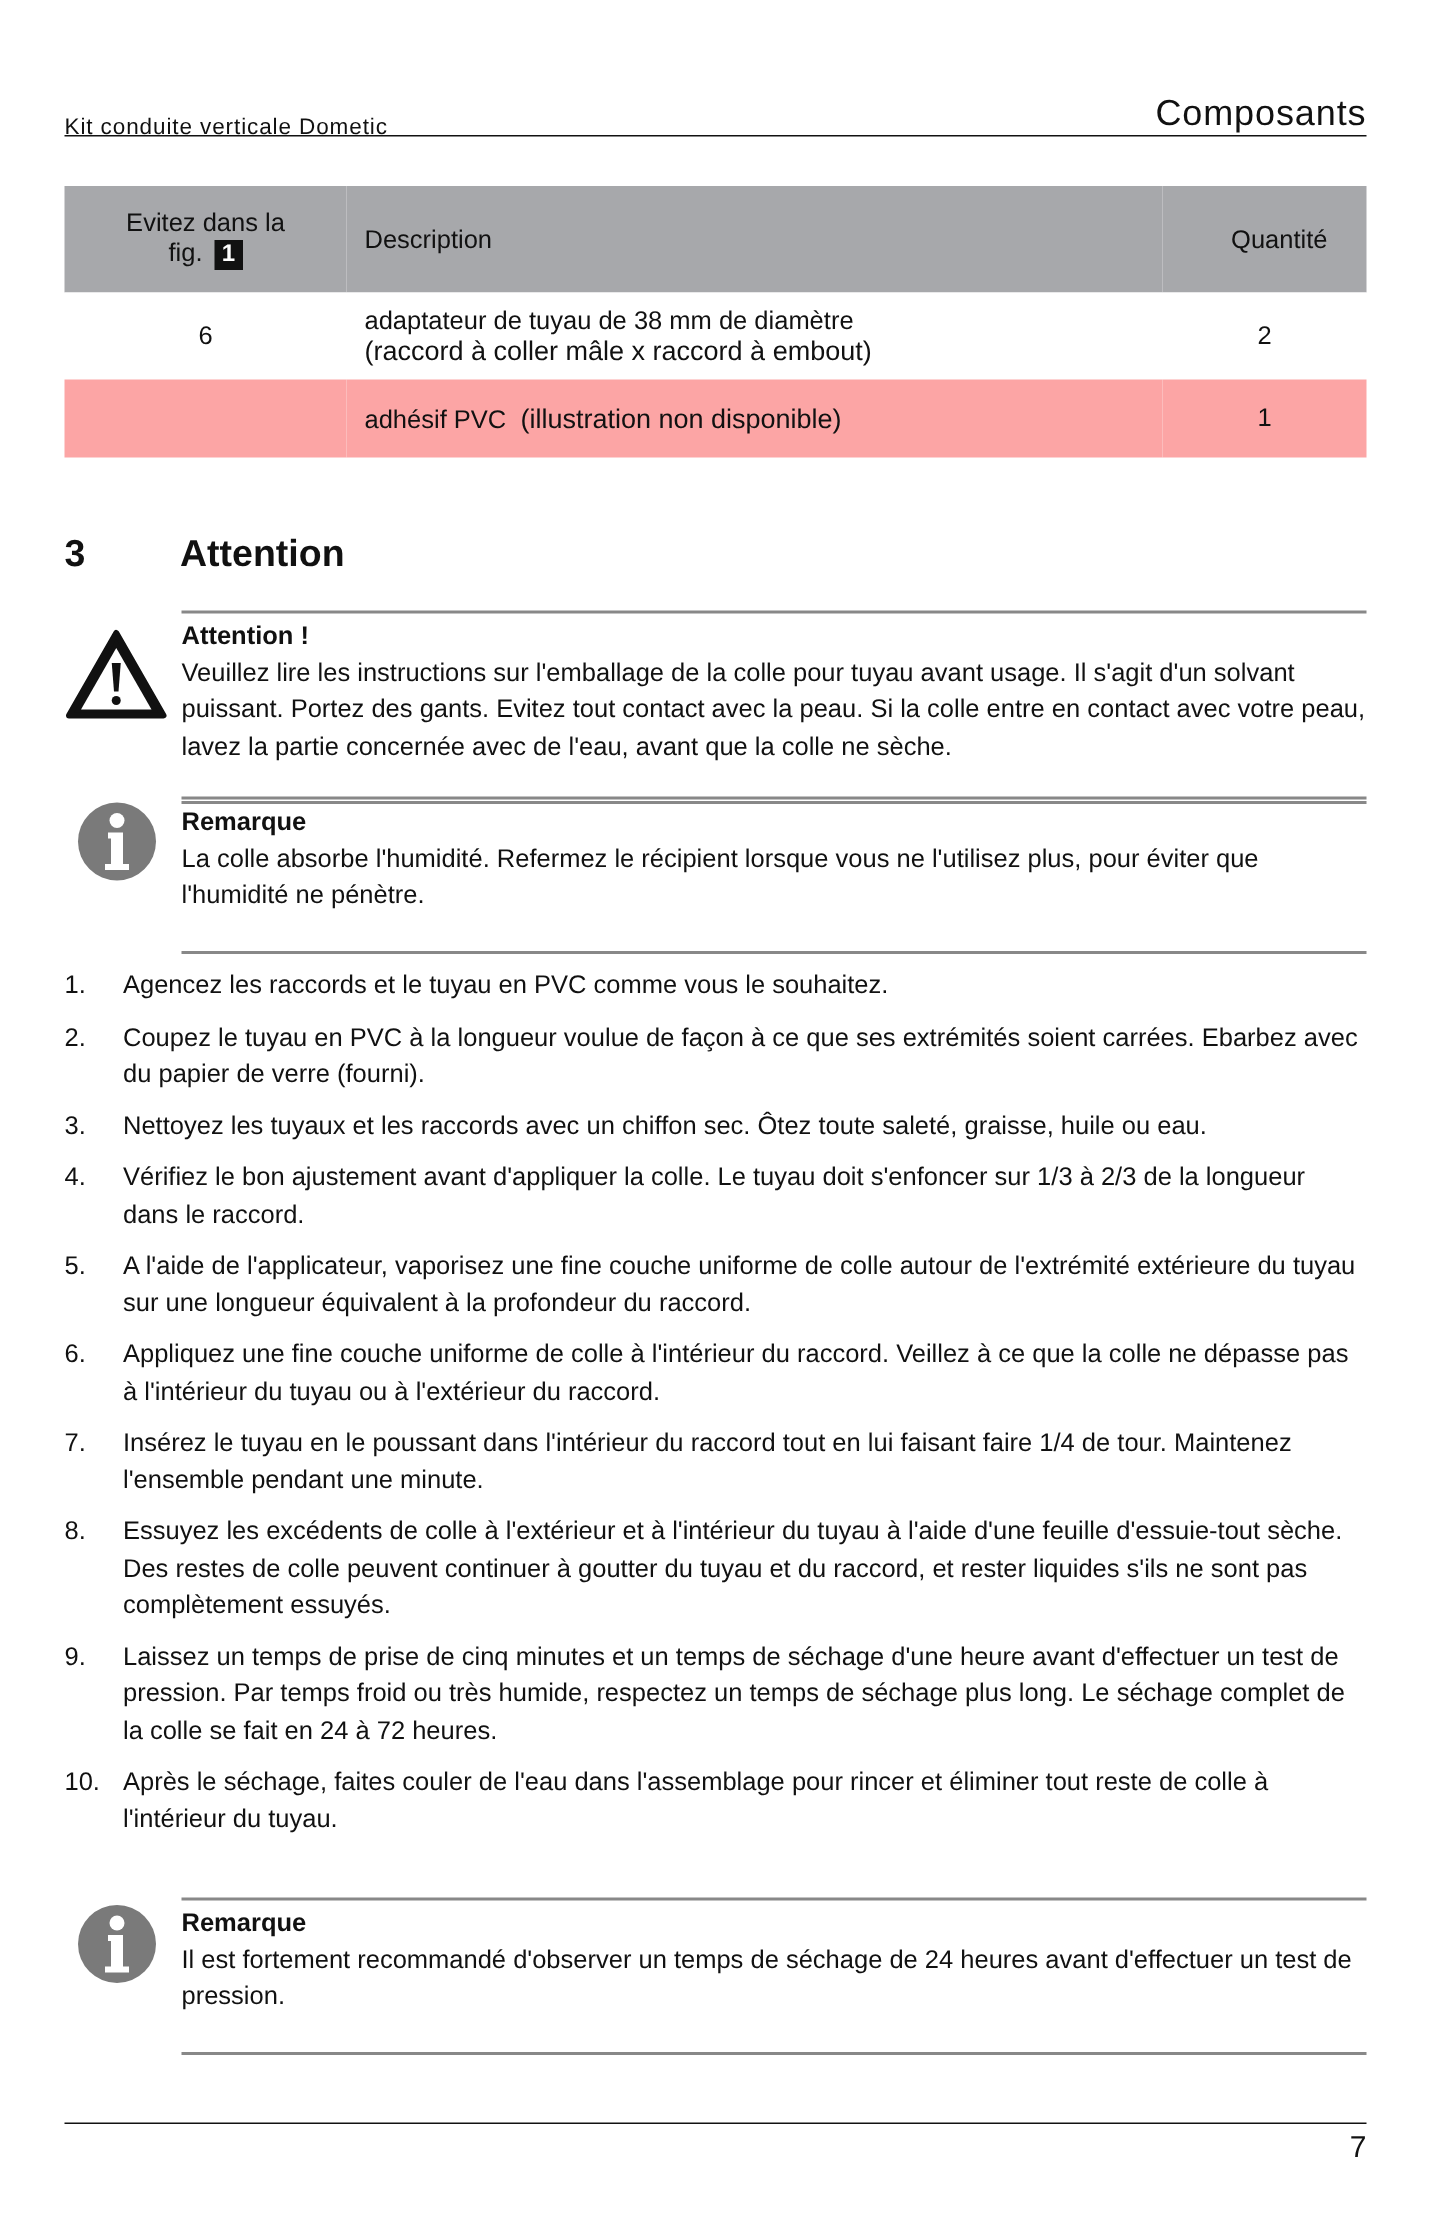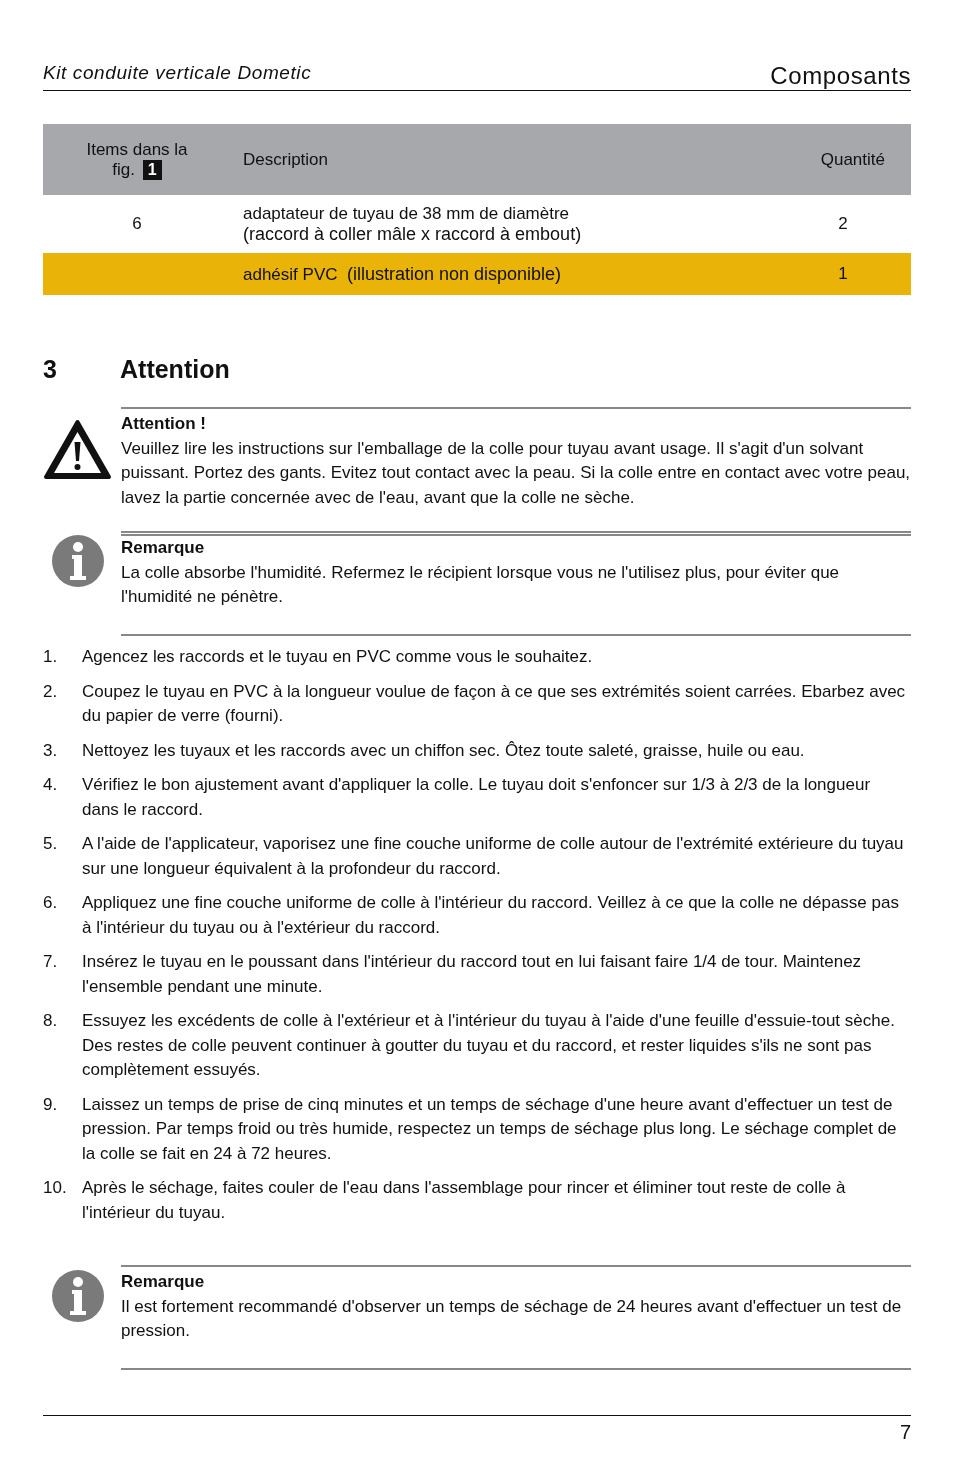--- a/index.html
+++ b/index.html
@@ -3,32 +3,32 @@
 <meta charset="utf-8">
 <style>
   html, body { margin: 0; padding: 0; }
   body {
     width: 954px; height: 1475px; background: #ffffff; position: relative;
     font-family: "Liberation Sans", sans-serif; color: #111;
   }
   .page { position: absolute; left: 43px; top: 0; width: 868px; }
 
   .header { position: absolute; left: 0; top: 60px; width: 868px; height: 30px; border-bottom: 1.5px solid #111; }
-  .header .left { position: absolute; left: 0; top: 2px; font-size: 19px; letter-spacing: 0.6px; font-style: italic; }
+  .header .left { position: absolute; left: 0; top: 16px; font-size: 15px; letter-spacing: 0.6px; }
   .header .right { position: absolute; right: 0; top: 2px; font-size: 24px; letter-spacing: 0.6px; }
 
   .tbl { position: absolute; left: 0; top: 124px; width: 868px; border-collapse: collapse; font-size: 17px; }
   .tbl th { background: #a7a8ab; font-weight: normal; height: 71px; padding: 0; vertical-align: middle; }
   .tbl td { padding: 0; vertical-align: middle; }
   .tbl .c1 { width: 188px; text-align: center; }
   .tbl .c2 { text-align: left; padding-left: 12px; }
   .tbl .c3 { width: 110px; text-align: center; }
   .tbl th.c3 { text-align: right; padding-right: 26px; }
   .tbl tr.r1 td { height: 58px; background: #fff; }
-  .tbl tr.r2 td { height: 42px; background: #eab308; }
+  .tbl tr.r2 td { height: 52px; background: #fca5a5; }
   .figbox { display: inline-block; background: #111; color: #fff; font-weight: bold; padding: 0 5px; line-height: 20px; font-size: 16px; margin-left: 3px; }
   .small { font-size: 18px; }
 
   .sec { position: absolute; left: 0; top: 355px; font-size: 25px; font-weight: bold; }
   .sec .num { position: absolute; left: 0; top: 0; }
   .sec .title { position: absolute; left: 77px; top: 0; white-space: nowrap; }
 
   .notice { position: absolute; left: 78px; width: 790px; border-top: 2px solid #888; border-bottom: 2px solid #888; font-size: 17px; line-height: 24.5px; padding: 3px 0 24px 0; }
   .notice .lbl { font-weight: bold; }
   .icon-box { position: absolute; }
@@ -47,21 +47,21 @@
 
   <div class="header">
     <span class="left">Kit conduite verticale Dometic</span>
     <span class="right">Composants</span>
   </div>
 
   <table class="tbl">
     <thead>
       <tr>
         <th class="c1">
-          <span>Items dans la</span><br>
+          <span>Evitez dans la</span><br>
           <span>fig.</span>
           <span class="figbox">1</span>
         </th>
         <th class="c2">Description</th>
         <th class="c3">Quantité</th>
       </tr>
     </thead>
     <tbody>
       <tr class="r1">
         <td class="c1">6</td>

